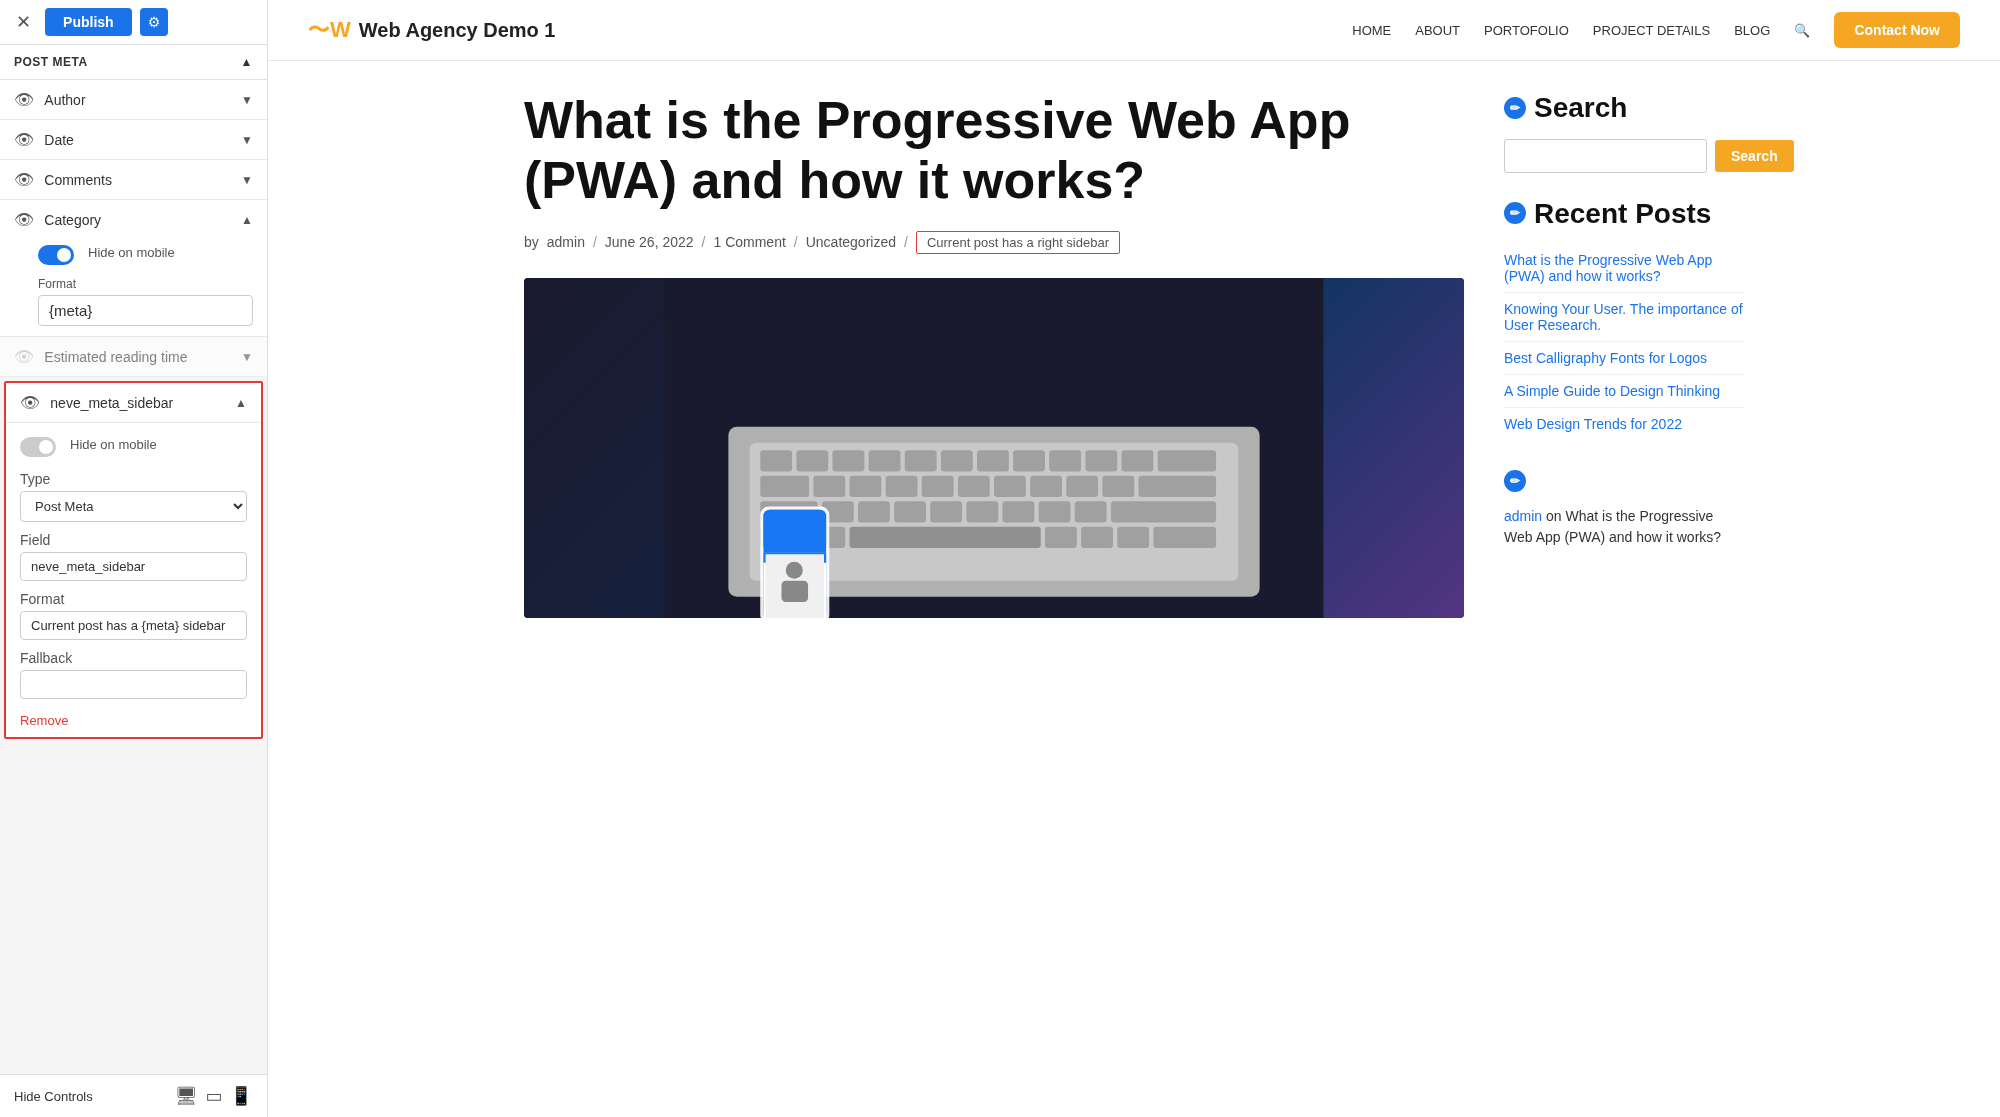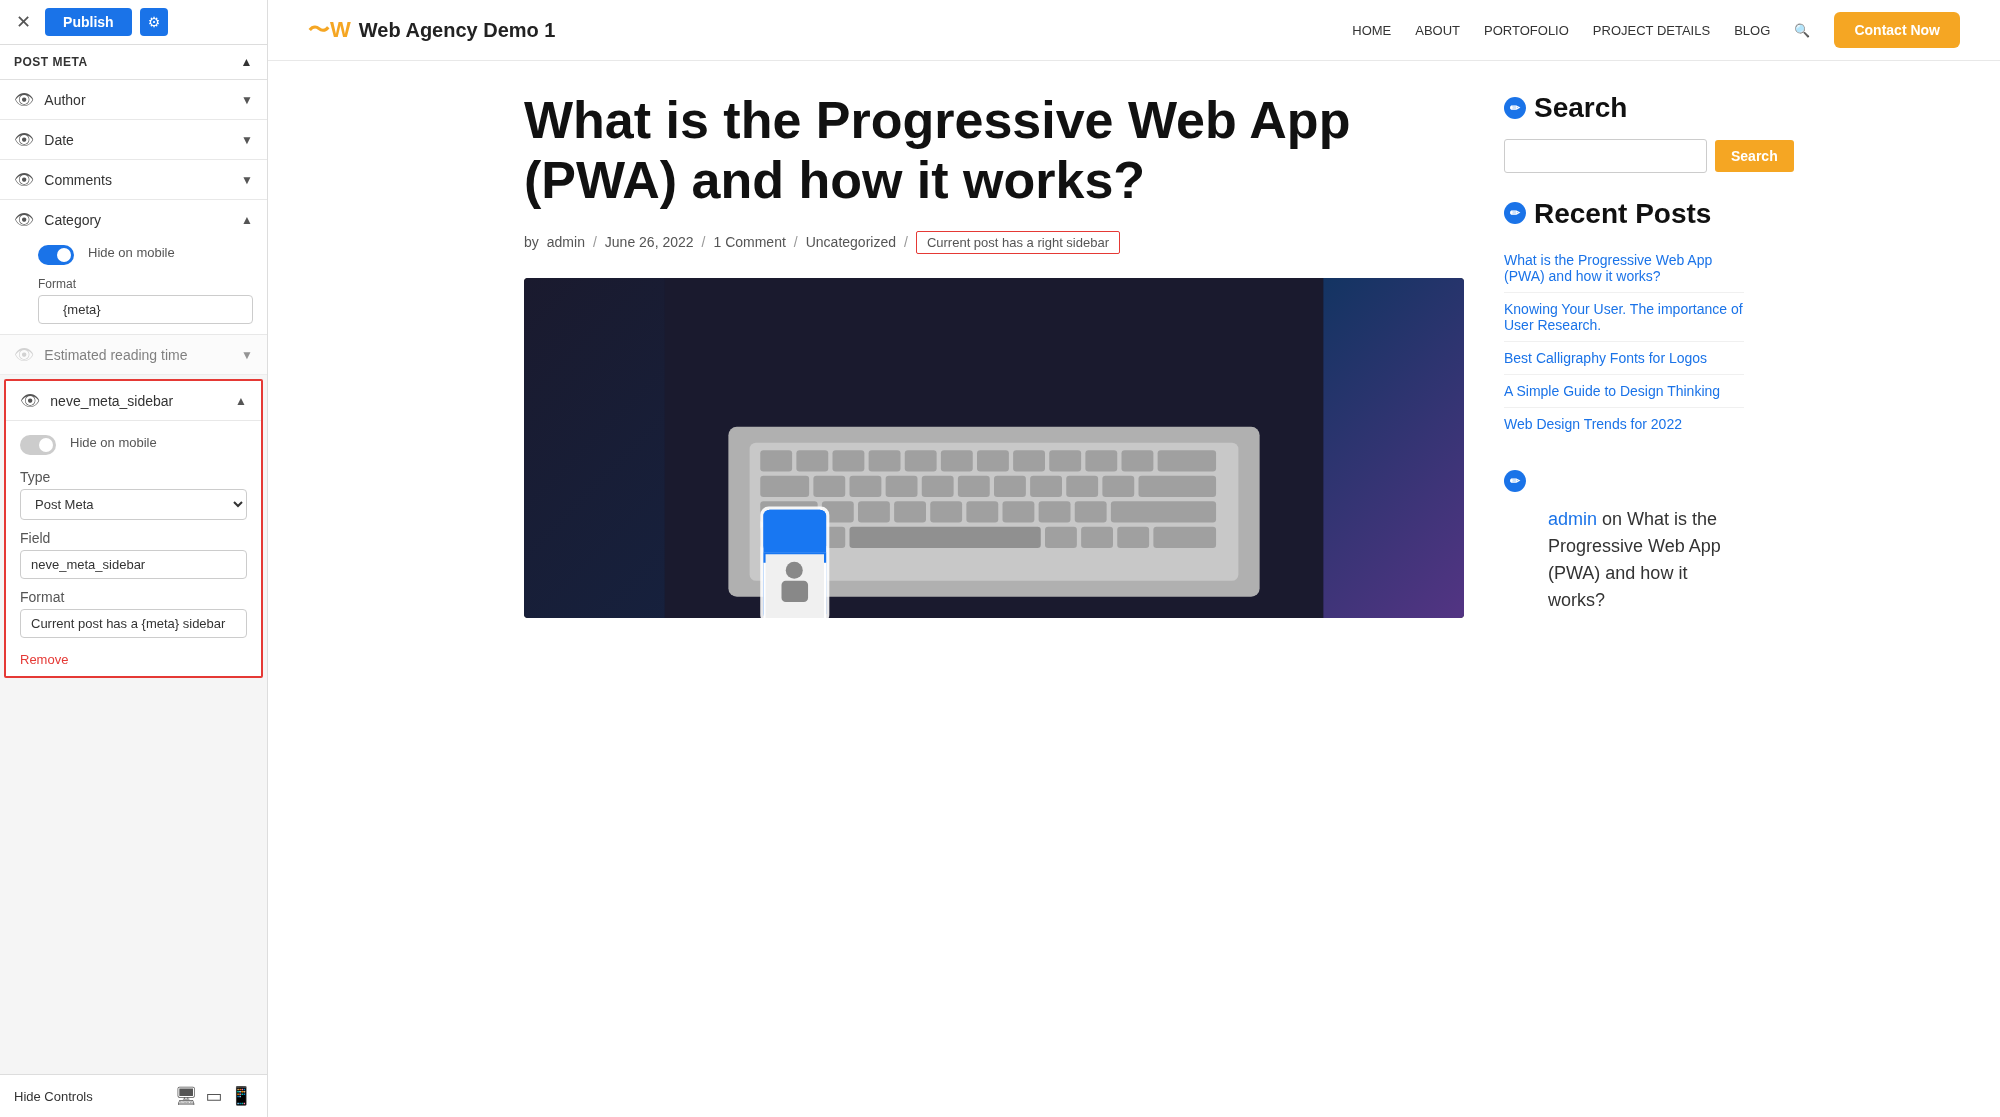--- a/index.html
+++ b/index.html
@@ -149,24 +149,24 @@
     }
 
     .format-label {
       font-size: 12px;
       color: #555;
       margin-bottom: 4px;
     }
 
     .format-input {
       width: 100%;
-      padding: 6px 24px;
+      padding: 6px 10px;
       border: 1px solid #ccc;
       border-radius: 4px;
-      font-size: 13px;
+      font-size: 15px;
       color: #333;
     }
 
     
     .disabled-row {
       display: flex;
       align-items: center;
       padding: 10px 14px;
       background: #fff;
       border-bottom: 1px solid #e8e8e8;
@@ -454,24 +454,23 @@
       padding: 8px 0;
       border-bottom: 1px solid #f0f0f0;
       font-size: 14px;
       color: #1a73e8;
       cursor: pointer;
     }
 
     .recent-posts-list li:last-child { border-bottom: none; }
 
     .recent-comments-text {
-      font-size: 18px;
+      font-size: 14px;
       color: #333;
       line-height: 1.5;
-      margin-left: 44px;
     }
 
     .recent-comments-text a {
       color: #1a73e8;
       text-decoration: none;
     }
   </style>
 </head>
 <body>
 
@@ -558,20 +557,24 @@
       <div class="field-group">
         <div class="field-label">Field</div>
         <input class="field-input" type="text" value="neve_meta_sidebar" style="">
       </div>
 
       <div class="field-group">
         <div class="field-label">Format</div>
         <input class="field-input" type="text" value="Current post has a {meta} sidebar" style="">
       </div>
 
+      <div class="field-group">
+        <div class="field-label">Fallback</div>
+        <input class="field-input" type="text" style="">
+      </div>
 
       <a class="remove-link">Remove</a>
     </div>
   </div>
 
   <div class="bottom-bar">
     <span class="hide-controls">Hide Controls</span>
     <div class="view-icons">
       <span class="view-icon">🖥</span>
       <span class="view-icon">▭</span>

